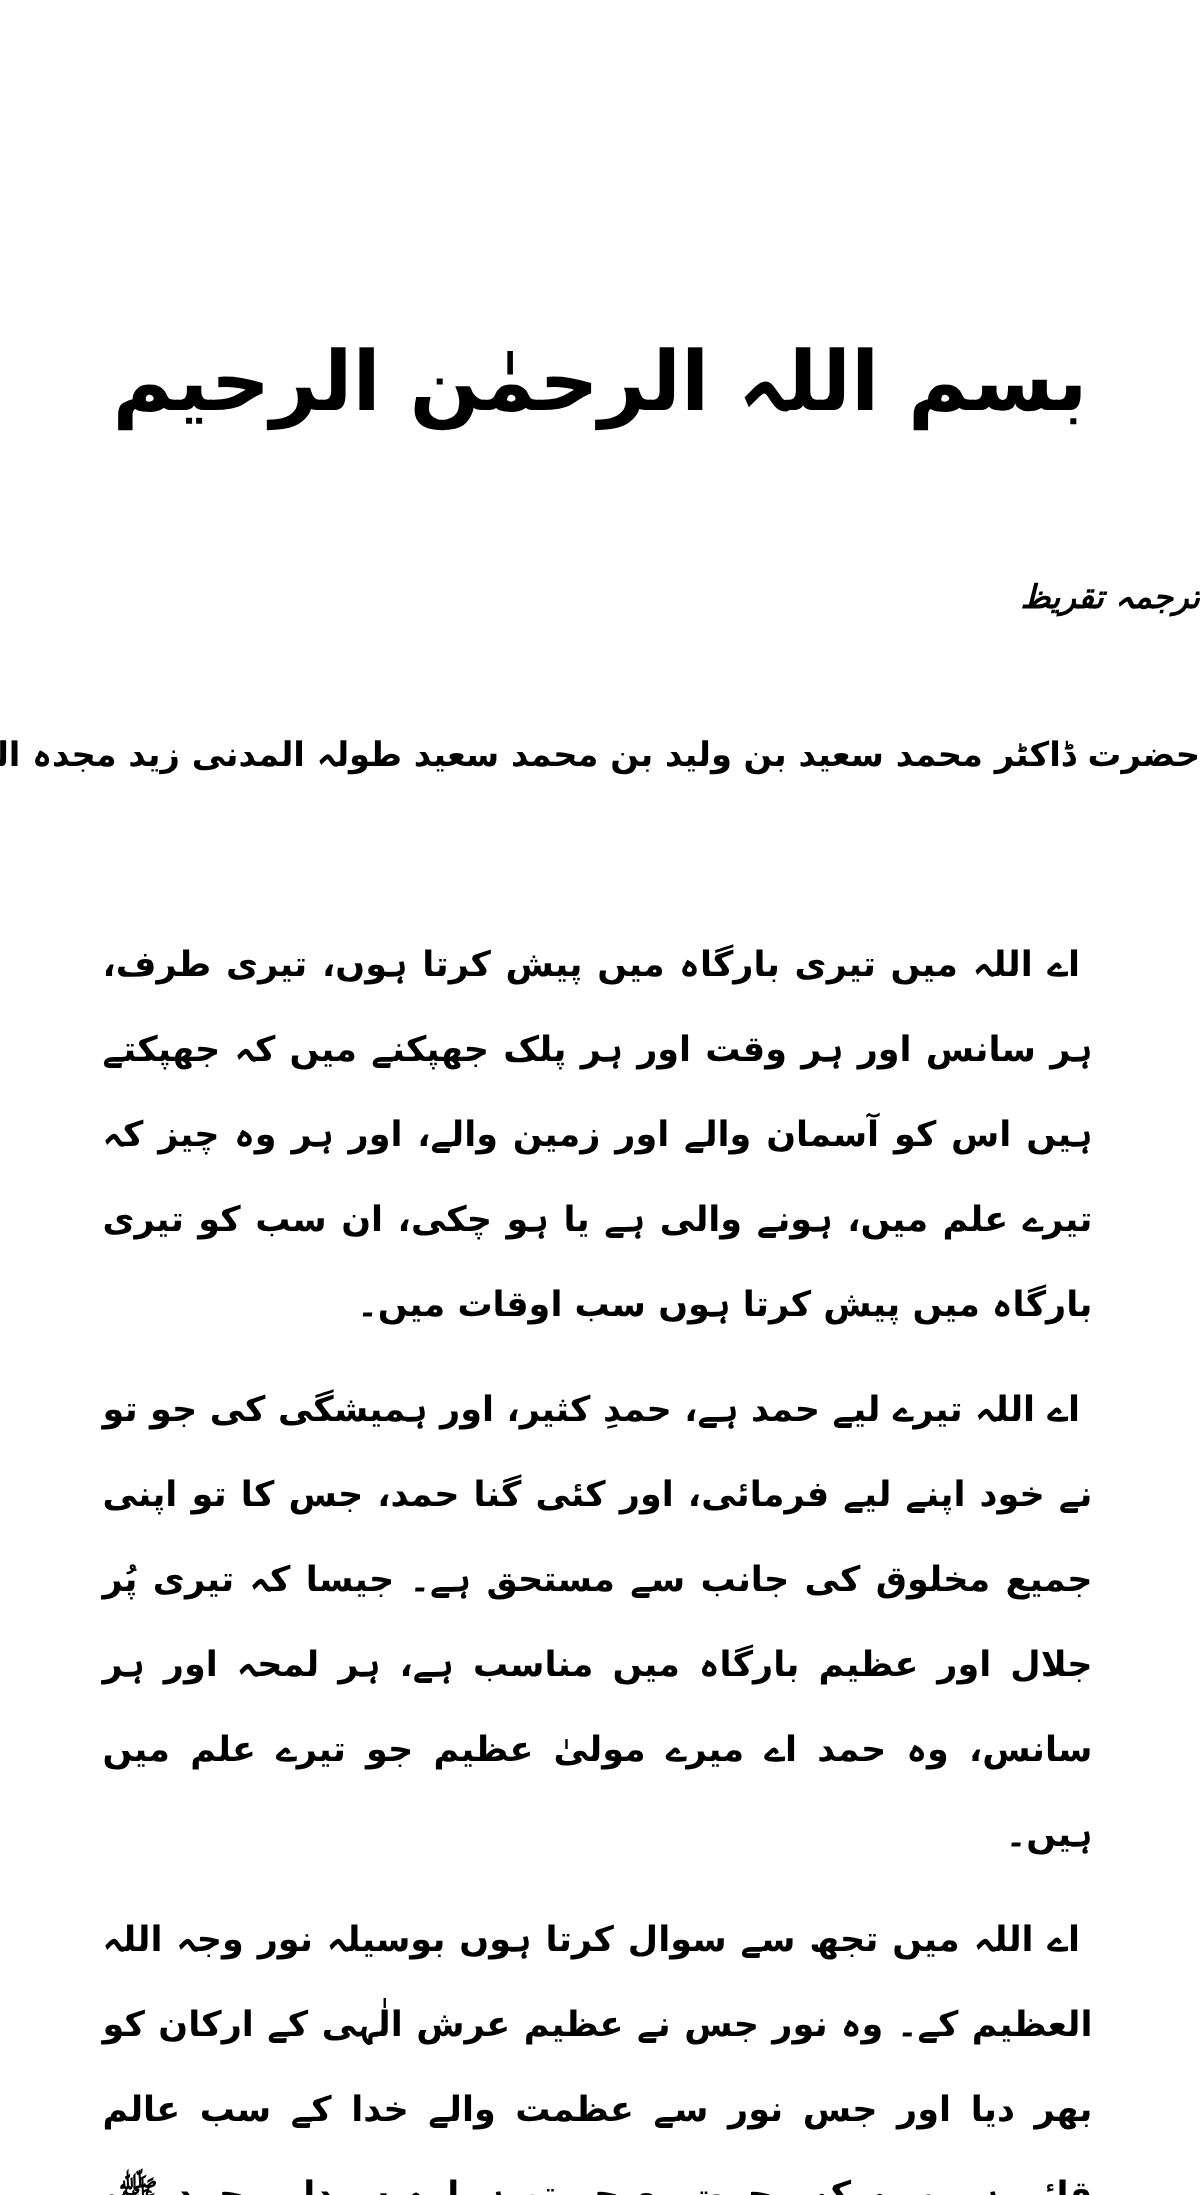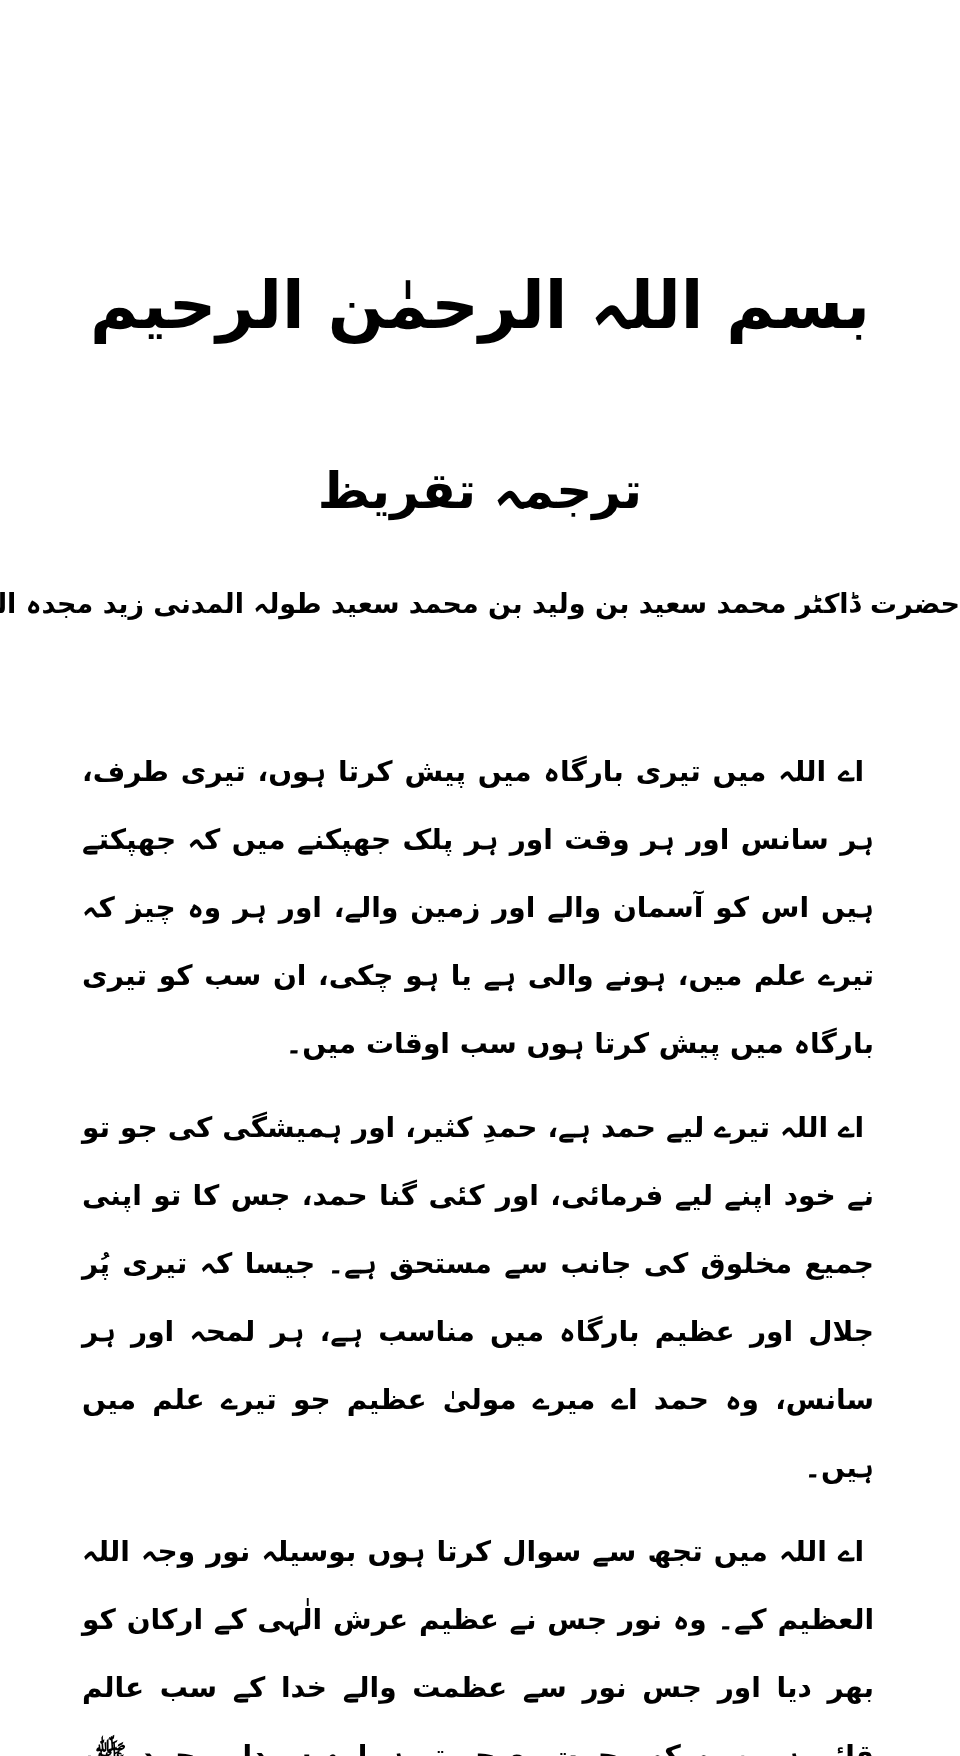--- a/index.html
+++ b/index.html
@@ -40,24 +40,24 @@
     font-size: 66px;
     font-weight: 700;
     line-height: 1.3;
     margin-top: 33px;
   }
   .section-heading {
     position: absolute;
     top: 462px;
     left: 0;
     right: 0;
-    text-align: center;
     direction: rtl;
-    font-size: 50px;
+    font-size: 26px;
     font-weight: 700;
+    font-style: italic;
   }
   .author-line {
     position: absolute;
     top: 588px;
     left: 0;
     right: 0;
     text-align: center;
     direction: rtl;
     font-size: 27px;
     font-weight: 700;

